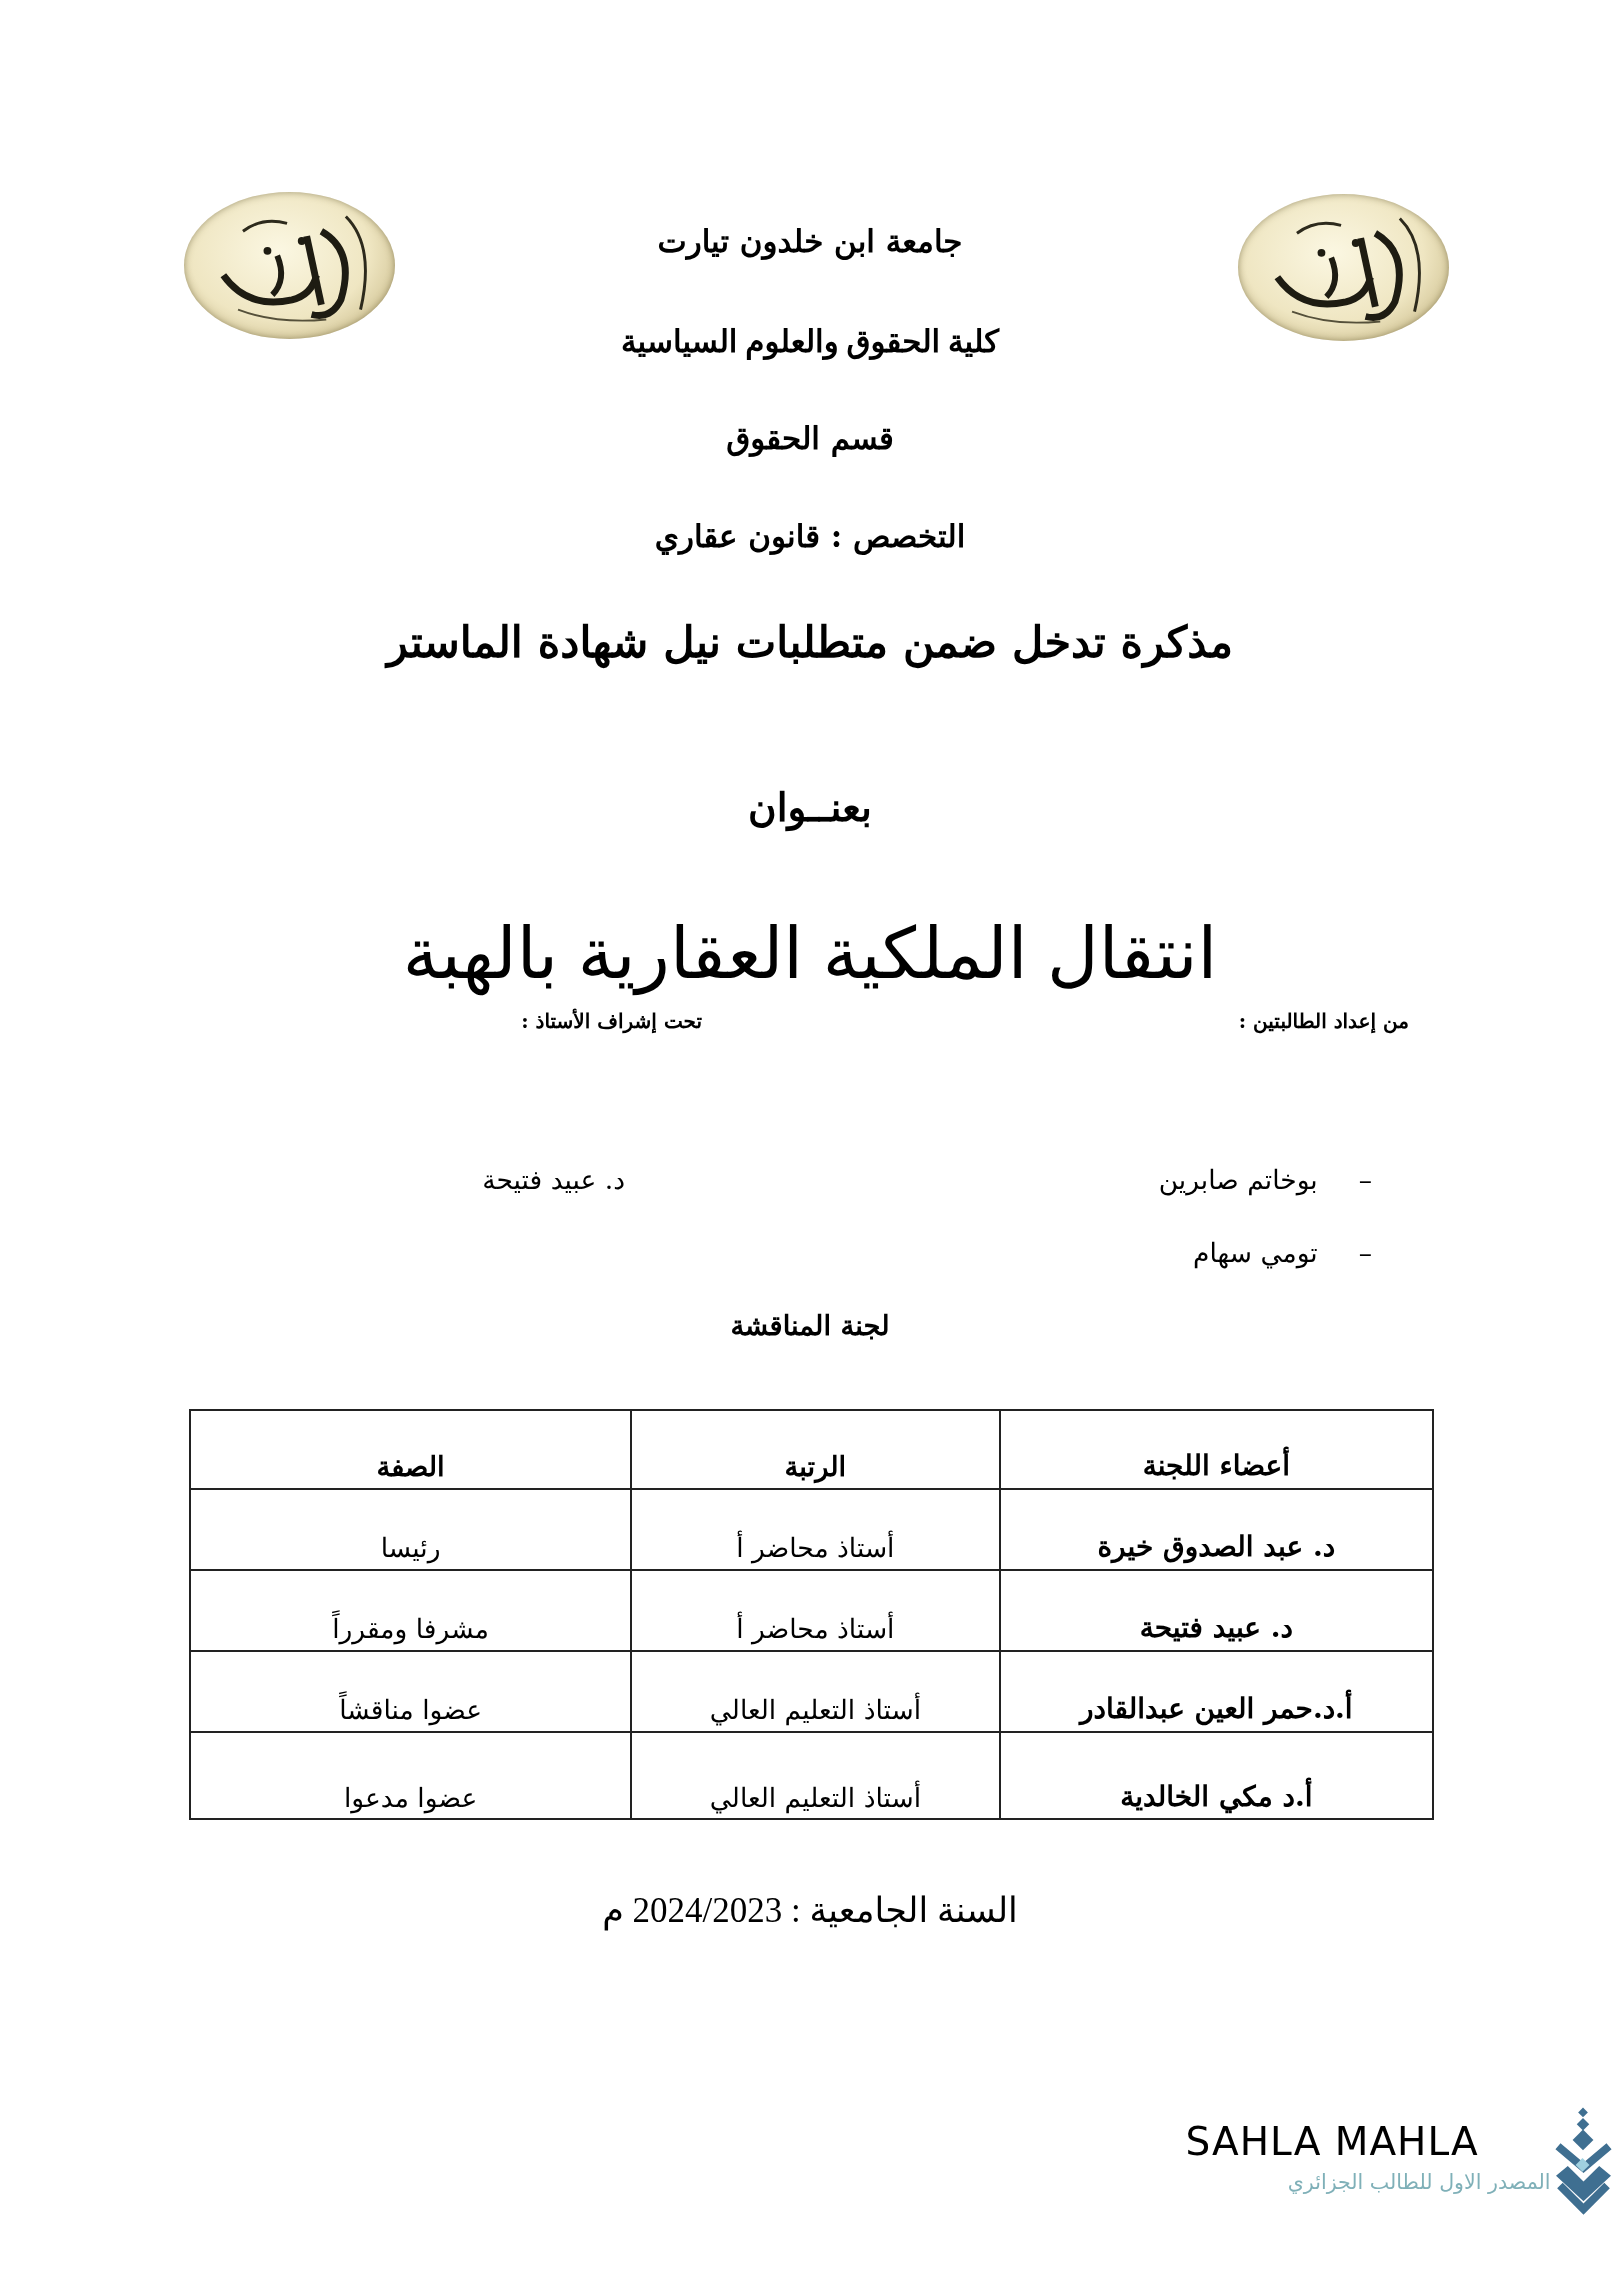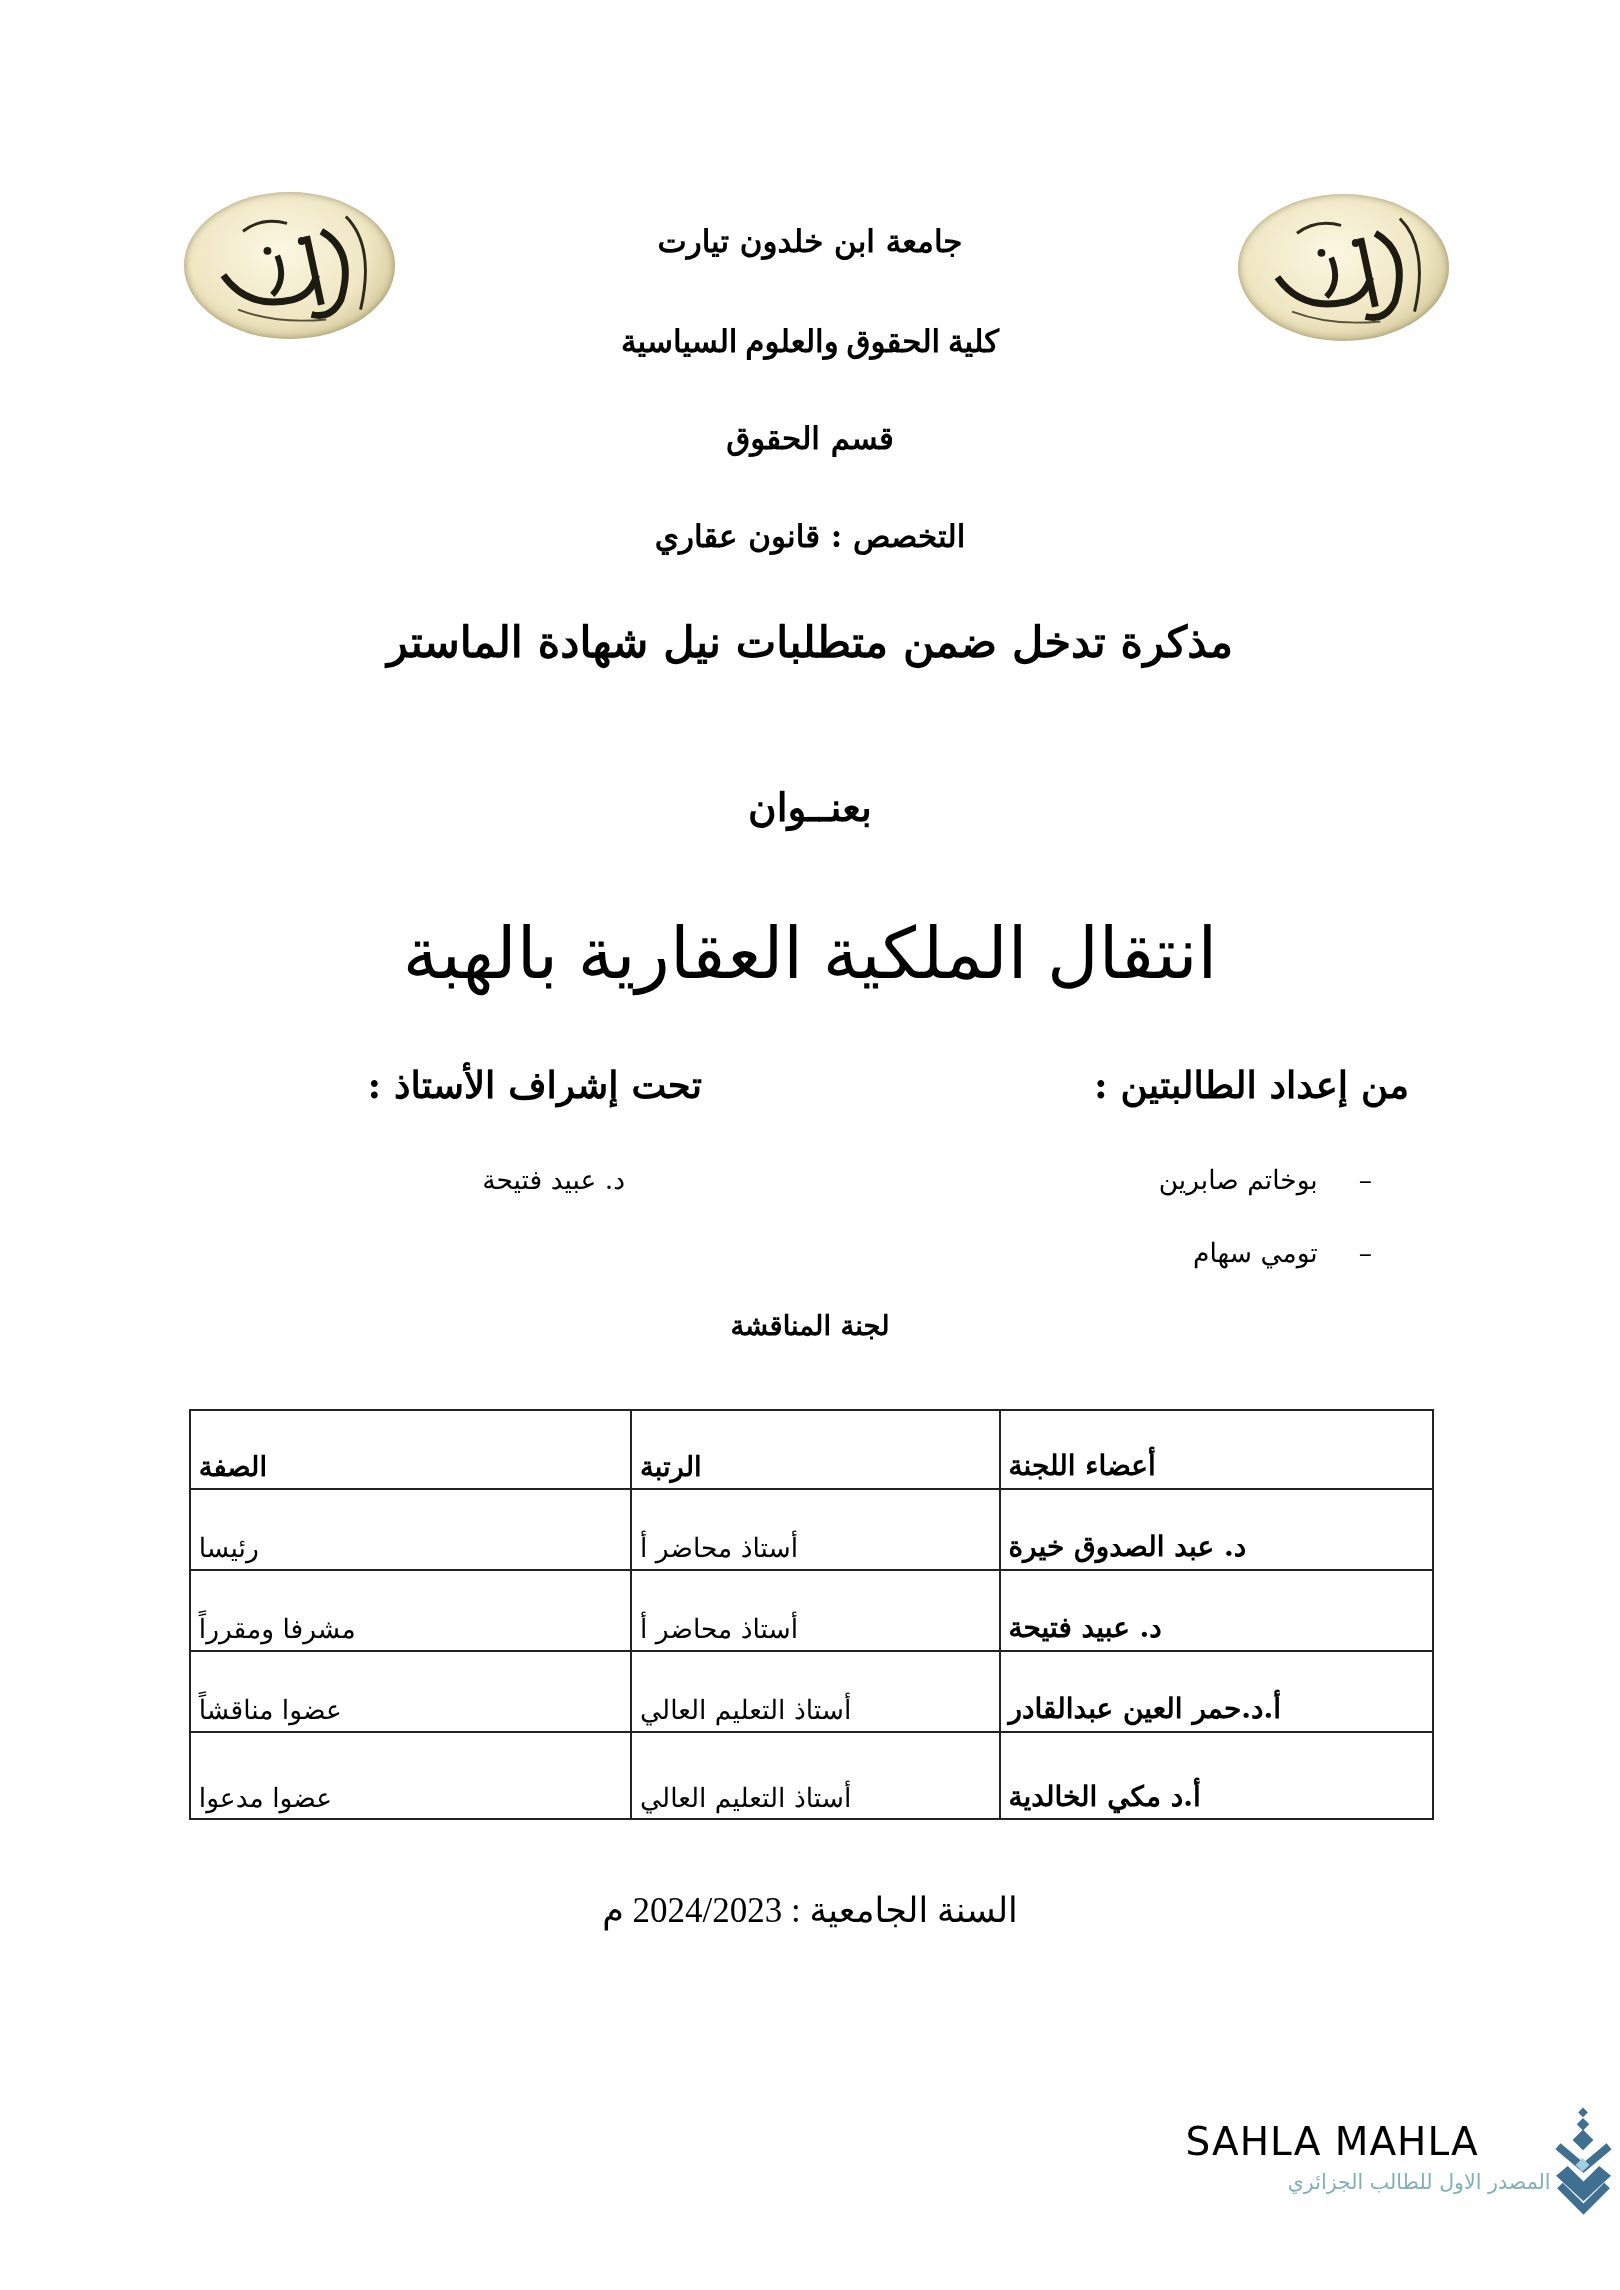--- a/index.html
+++ b/index.html
@@ -21,38 +21,38 @@
     .seal svg { width: 100%; height: 100%; }
 
     .line1 { top: 223px; font-size: 31px; }
     .line2 { top: 323px; font-size: 31px; font-family: Liberation Serif, serif; }
     .line3 { top: 420px; font-size: 31px; }
     .line4 { top: 518px; font-size: 31px; }
     .line5 { top: 617px; font-size: 43px; }
     .line6 { top: 784px; font-size: 39px; }
     .title { top: 912px; font-family: "Liberation Sans", sans-serif; font-size: 71px; text-align: center; }
 
-    .section-label { font-size: 37px; direction: rtl; top: 1063px; }
+    .section-label { font-size: 20px; direction: rtl; top: 1009px; }
     .students-label { right: 211px; }
     .supervisor-label { right: 918px; }
 
     .student-row { right: 248px; font-size: 26.5px; direction: rtl; display: flex; align-items: center; gap: 41px; }
     .student-row .dash { font-size: 26.5px; }
     .s1 { top: 1164px; }
     .s2 { top: 1237px; }
     .supervisor-name { top: 1164px; right: 995px; font-size: 26.5px; direction: rtl; }
 
     .committee-title { top: 1309px; font-size: 27.4px; }
 
     table.committee {
       position: absolute; left: 189px; top: 1409px; width: 1245px;
       border-collapse: collapse; direction: rtl; font-size: 26.5px;
     }
     table.committee td, table.committee th {
-      border: 2px solid #222; text-align: left; vertical-align: bottom;
+      border: 2px solid #222; text-align: center; vertical-align: bottom;
       padding: 0 7.8px 5.9px 7.8px;
       margin-left: 20px;
     }
     table.committee th { height: 71px; font-weight: bold; font-size: 27.4px; }
     table.committee td { height: 73px; }
     table.committee .c-name { width: 434px; font-weight: bold; font-size: 28px; }
     table.committee .c-rank { width: 367px; }
     table.committee .c-role { width: 444px; }
     table.committee tr.r-last td { height: 80px; }
 

